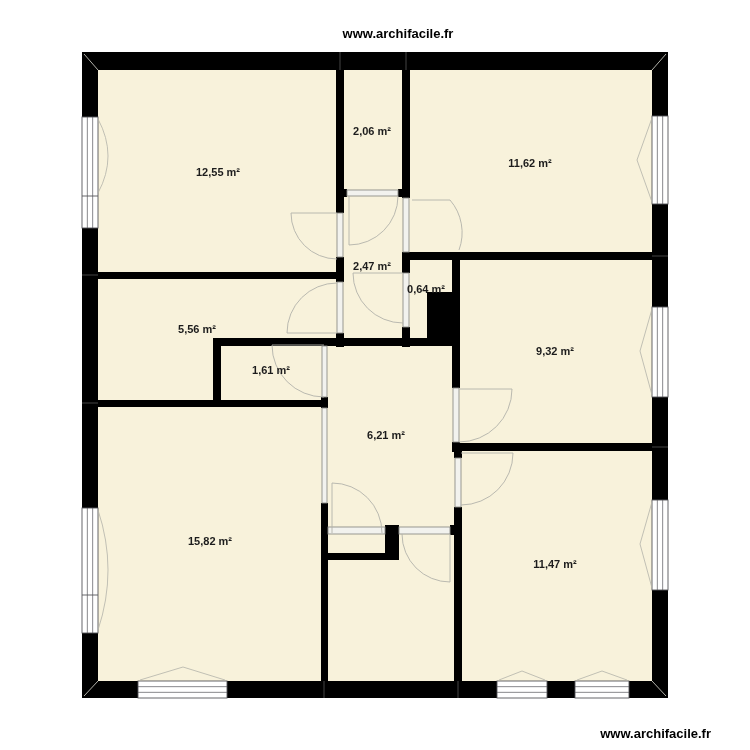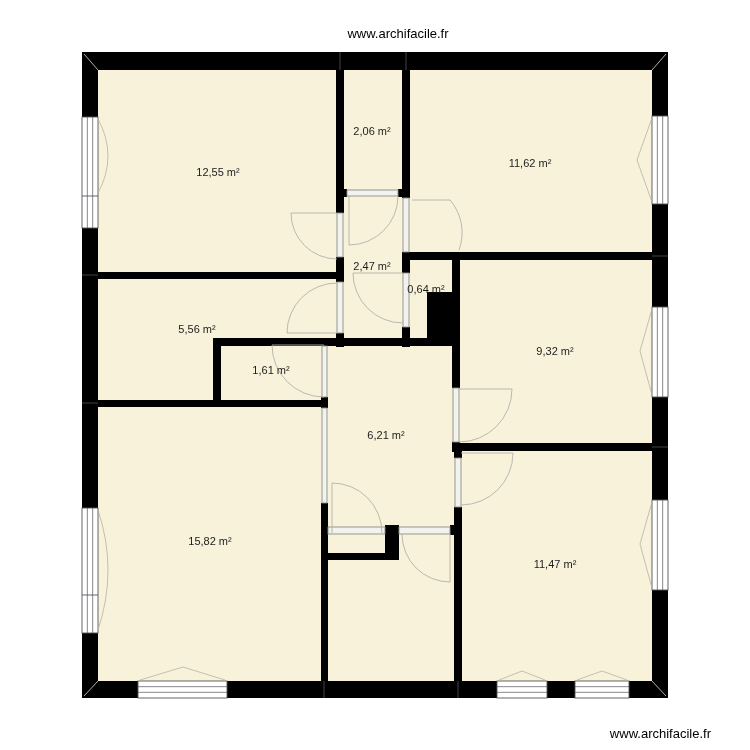--- a/index.html
+++ b/index.html
@@ -1,17 +1,17 @@
 <!DOCTYPE html>
 <html><head>
 <meta charset="utf-8">
 <style>
   html,body{margin:0;padding:0;background:#ffffff;}
   .stage{position:relative;width:750px;height:750px;background:#ffffff;overflow:hidden;
-         font-family:"Liberation Sans",sans-serif;}
+         font-family:"Liberation Sans",sans-serif;font-weight:bold;}
   svg{display:block;}
   text{font-family:"Liberation Sans",sans-serif;}
   .room-label{font-size:11px;fill:#1c1c1c;}
   .watermark{font-size:13px;fill:#000000;}
 </style>
 </head>
 <body>
 
 <div class="stage">
   <svg id="plan-svg" width="750" height="750" viewBox="0 0 750 750">

